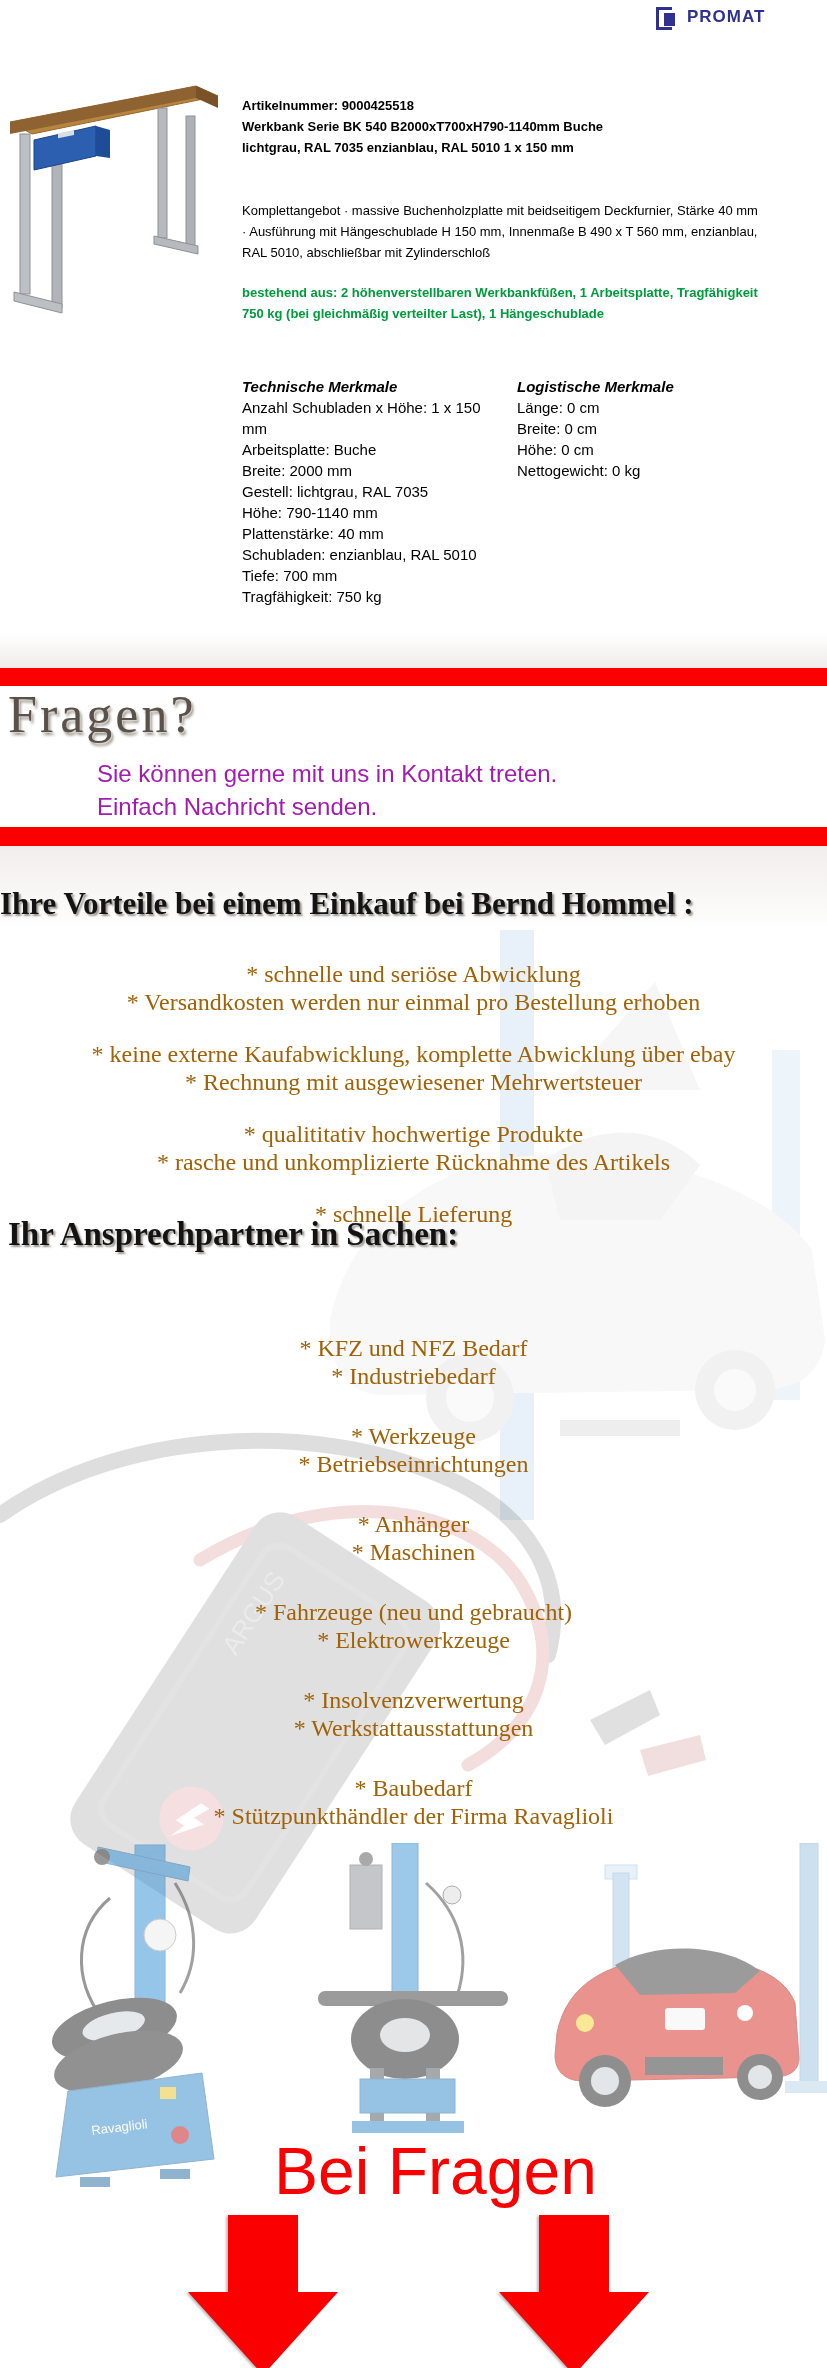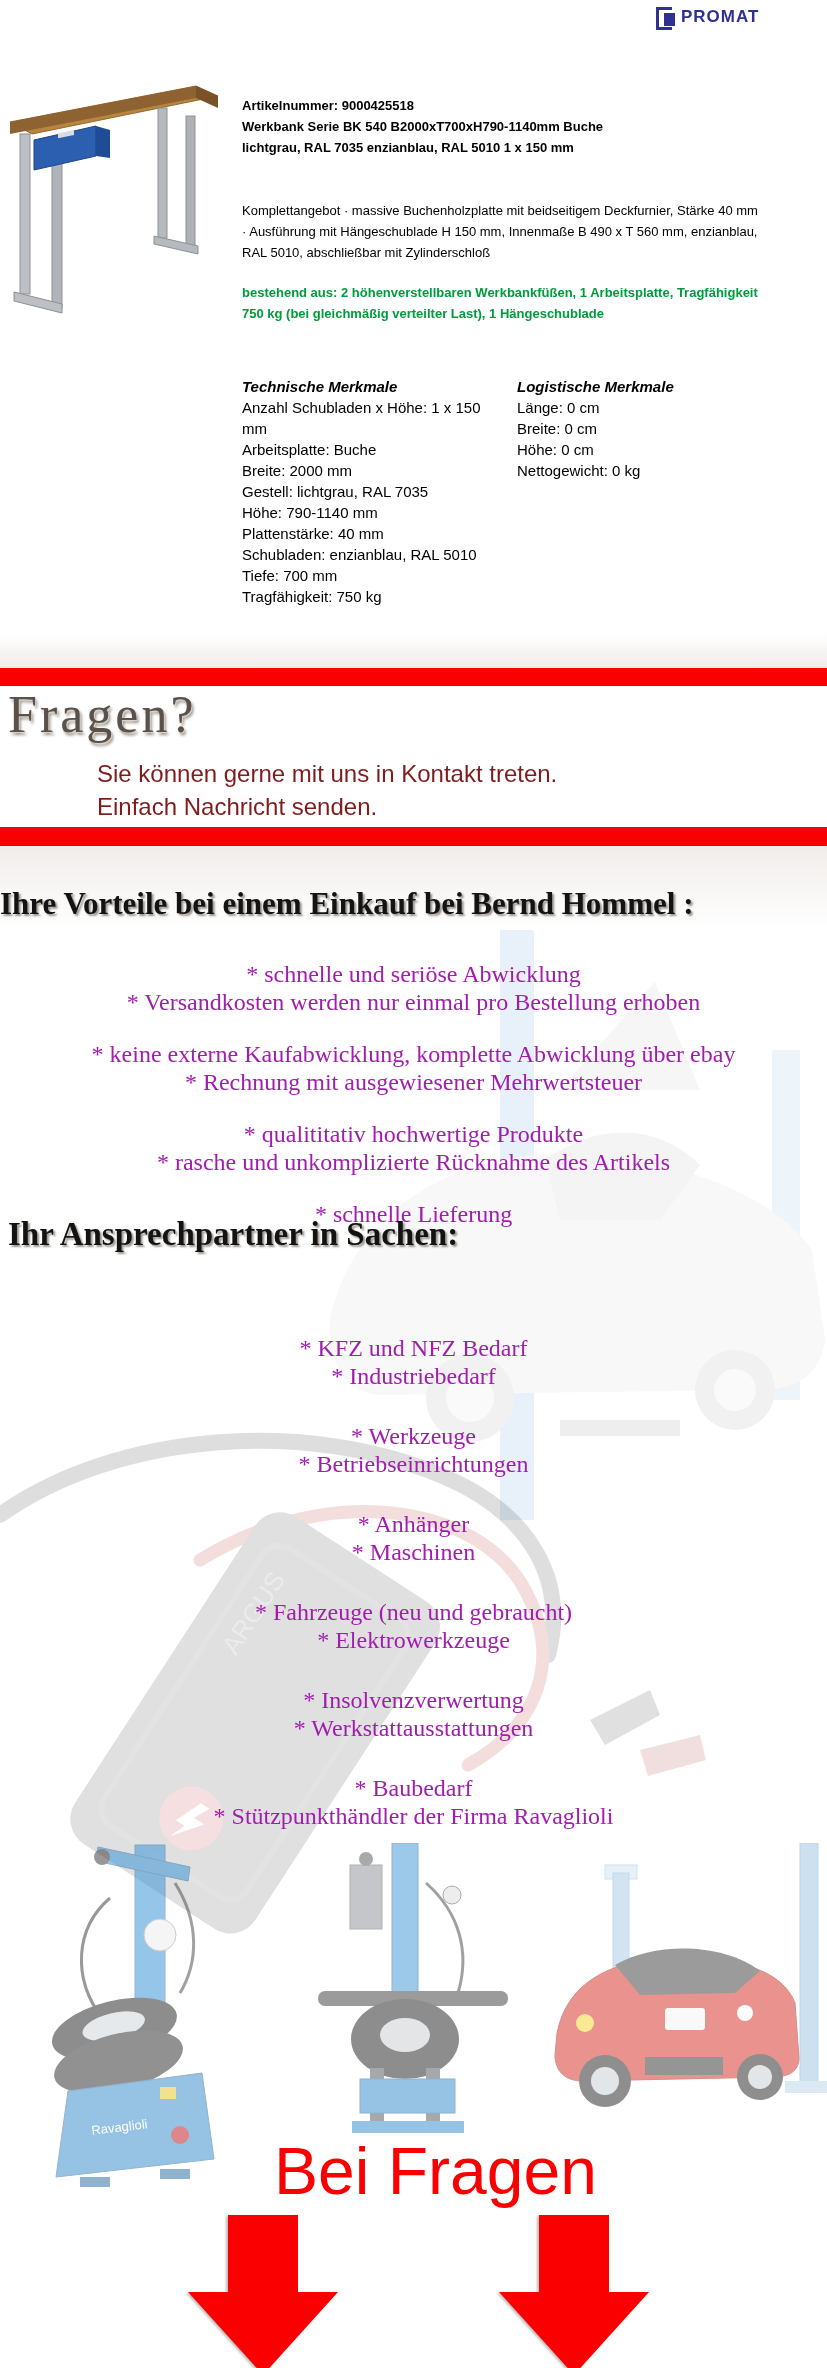--- a/index.html
+++ b/index.html
@@ -3,21 +3,21 @@
 <meta charset="utf-8">
 <style>
   html,body{margin:0;padding:0;}
   body{
     width:827px;height:2368px;position:relative;overflow:hidden;background:#fff;
     font-family:"Liberation Sans","DejaVu Sans",sans-serif;color:#000;
   }
   .abs{position:absolute;}
 
   
-  .logo{left:656px;top:7px;display:flex;align-items:center;gap:5px;}
+  .logo{left:656px;top:7px;display:flex;align-items:center;gap:11px;}
   .logo-icon{width:20px;height:20px;position:relative;}
   .logo-icon .sq{position:absolute;left:0;top:0;width:13px;height:17px;border:3px solid var(--navy,#2e3190);border-right:none;}
   .logo-icon .fill{position:absolute;left:8px;top:6px;width:11px;height:13px;background:var(--navy,#2e3190);}
   .logo-text{font-weight:bold;font-size:17px;letter-spacing:1px;color:var(--navy,#2e3190);transform:scaleY(.92);}
 
   .product-photo{left:8px;top:56px;}
 
   .prod-text{left:242px;top:95px;width:520px;font-size:13px;line-height:21px;}
   .title-line{font-weight:bold;}
   .offer{margin-top:42px;}
@@ -32,31 +32,31 @@
   
   .band-top{left:0;top:634px;width:827px;height:34px;background:linear-gradient(#ffffff,#efebe9);}
   .redbar{left:0;width:827px;background:var(--red,#fb0000);}
   .redbar.one{top:668px;height:18px;}
   .redbar.two{top:827px;height:19px;}
   .band-bottom{left:0;top:846px;width:827px;height:84px;background:linear-gradient(#f1edeb,#ffffff);}
 
   .fragen{left:8px;top:686px;font-family:"Liberation Serif","DejaVu Serif",serif;
     font-size:52px;line-height:1.1;color:#5a524a;letter-spacing:3px;
     text-shadow:1px 1px 0 #d8d1c9,2px 3px 3px #97918a;}
-  .contact{left:97px;top:757px;font-size:24px;line-height:33px;color:#7f1d1d;}
+  .contact{left:97px;top:757px;font-size:24px;line-height:33px;color:#a21caf;}
 
   
   .serif-heading{left:0;width:827px;text-align:left;
     font-family:"Liberation Serif","DejaVu Serif",serif;font-weight:bold;color:#131313;
     text-shadow:2px 2px 2px #9a948e;}
   .benefits-heading{top:886px;font-size:31px;}
   .services-heading{top:1216px;font-size:33px;padding-left:8px;}
 
   .serif-list{left:0;width:827px;text-align:center;
-    font-family:"Liberation Serif","DejaVu Serif",serif;font-size:24px;line-height:28px;color:#a21caf;}
+    font-family:"Liberation Serif","DejaVu Serif",serif;font-size:24px;line-height:28px;color:#a16207;}
   .benefits-list{top:960px;}
   .services-list{top:1334px;}
   .benefits-list .group{margin-bottom:24px;}
   .services-list .group{margin-bottom:32px;}
 
   
   .bg-lift{left:0;top:920px;opacity:.12;}
   .bg-cables{left:0;top:1420px;opacity:.13;}
   .machines{left:0;top:1843px;opacity:.5;}
 

